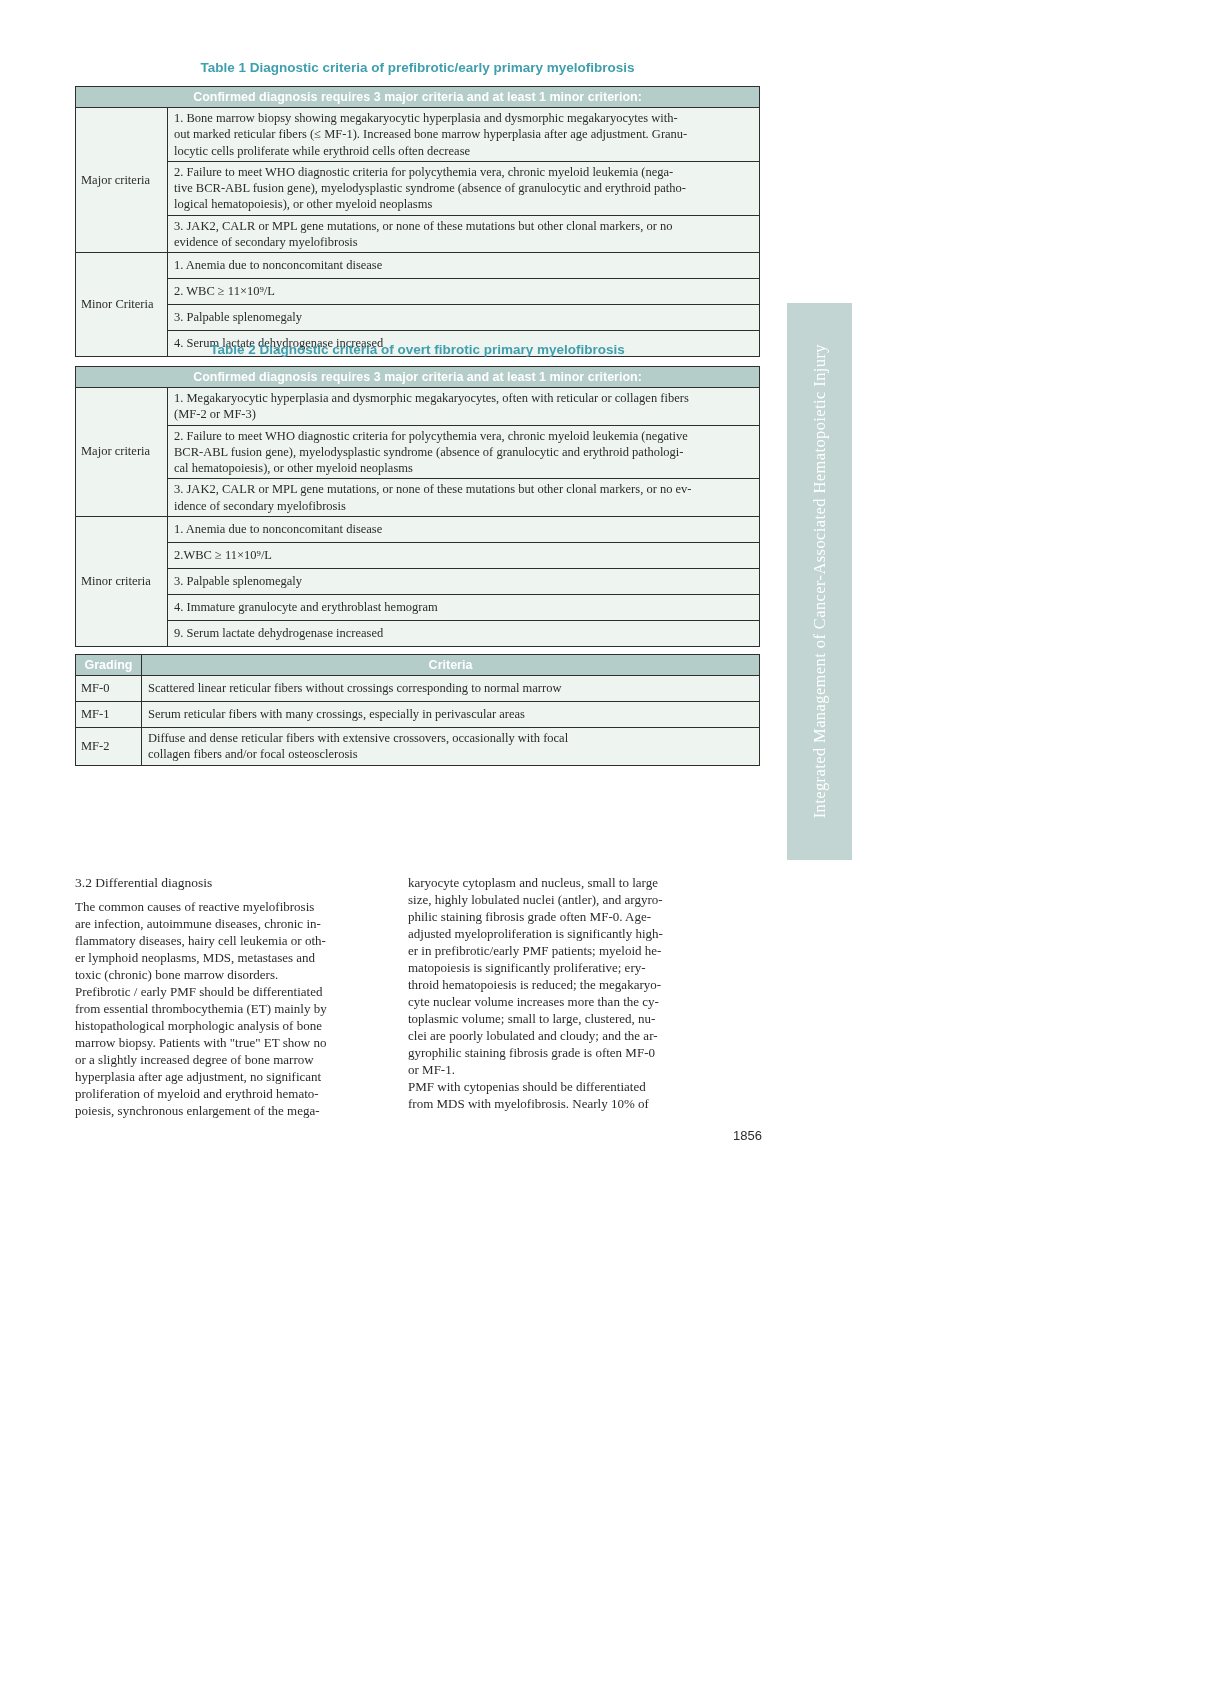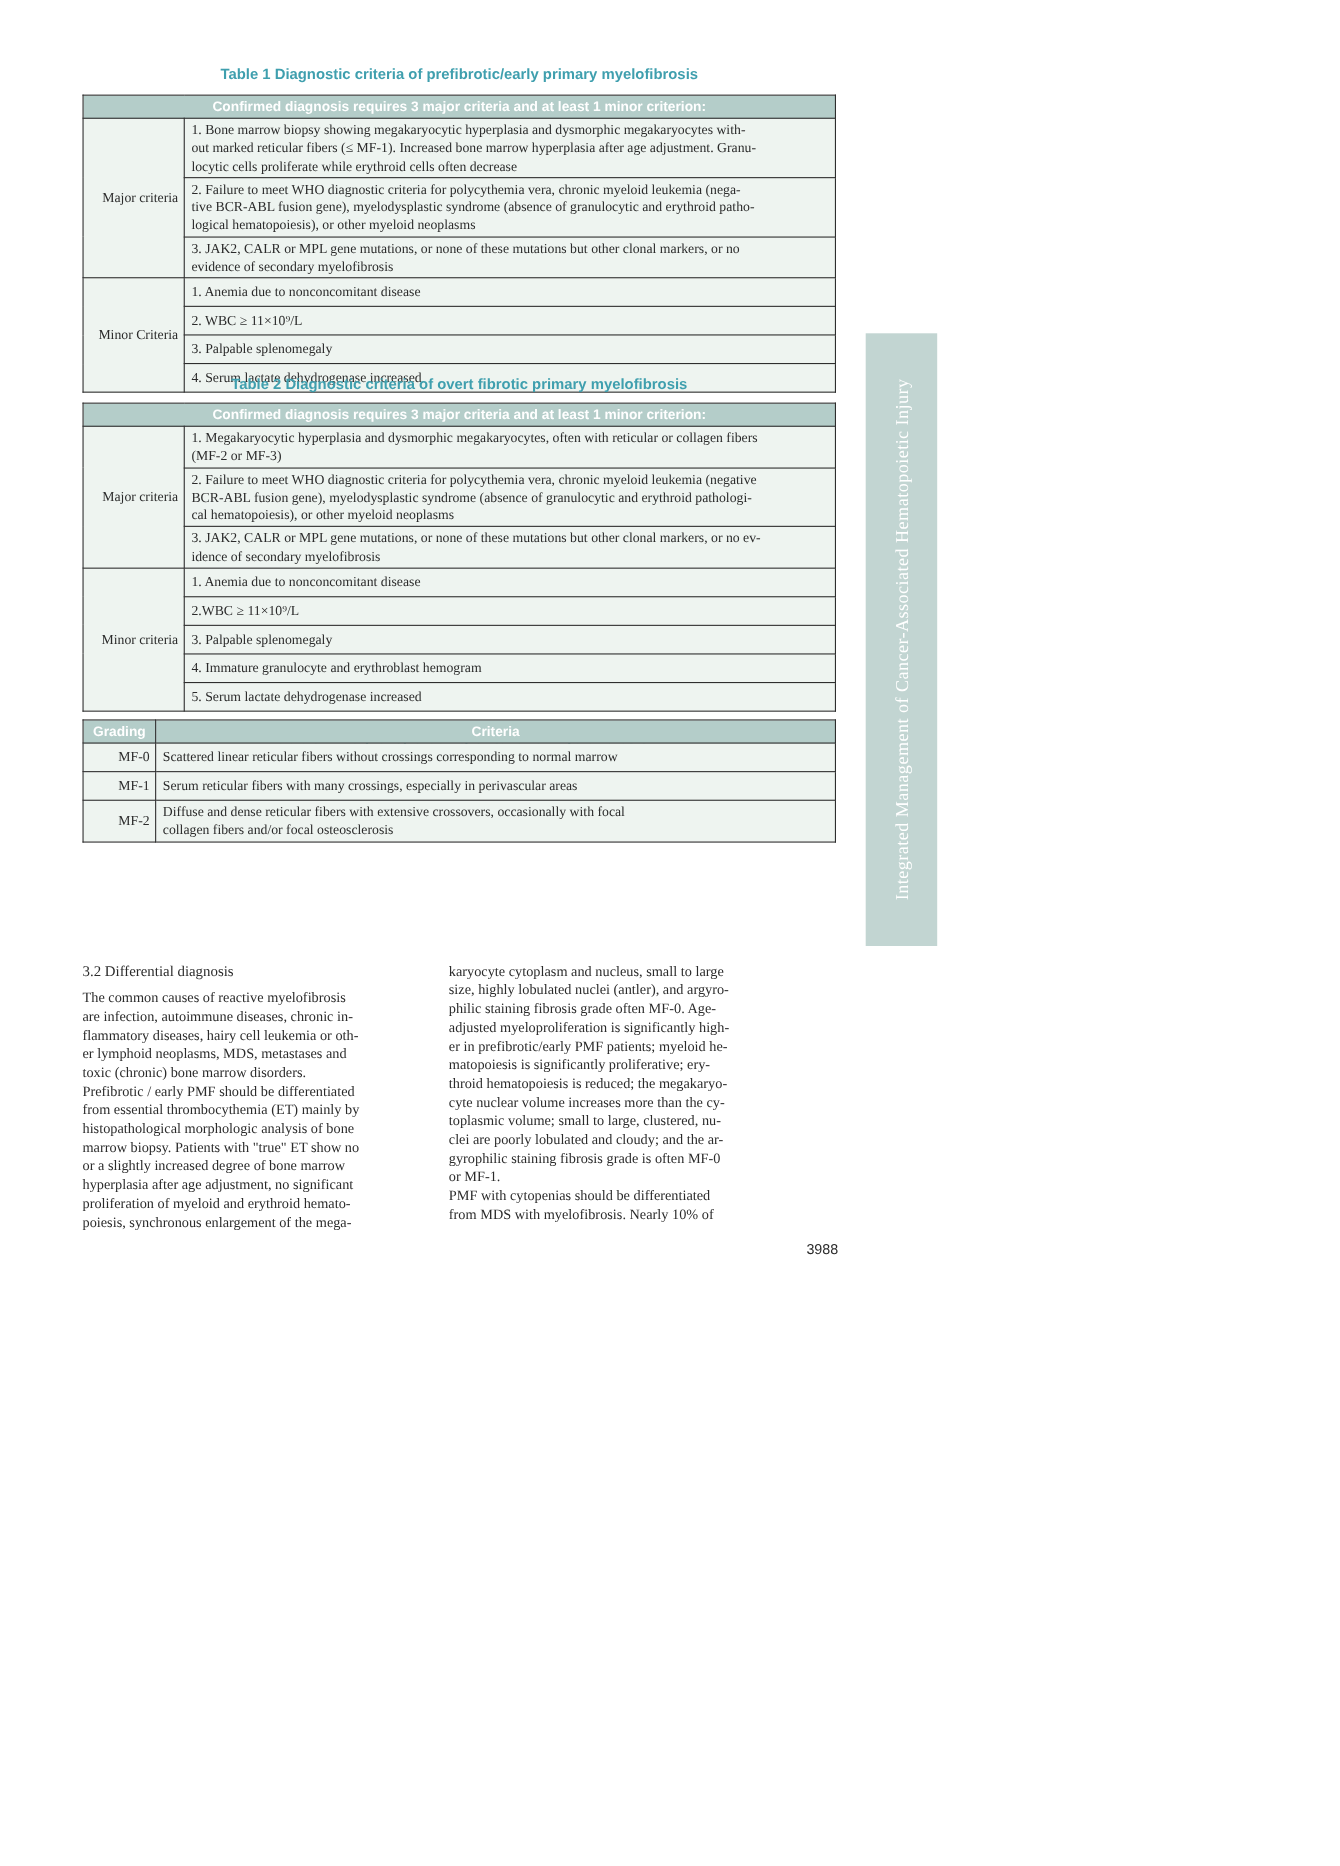--- a/index.html
+++ b/index.html
@@ -18,21 +18,21 @@
     border:1.5px solid #2e2e2e;
   }
   table.tbl th, table.tbl td { border:1px solid #2e2e2e; }
   th.banner {
     background:#b4cdc9; color:#ffffff;
     font-family:"Liberation Sans", sans-serif; font-weight:bold;
     font-size:12.5px; padding:3px 4px; text-align:center;
   }
   td.label {
     background:#eef4f0; font-size:12.5px; padding:2px 5px;
-    vertical-align:middle; text-align:right;
+    vertical-align:middle; text-align:left;
   }
   td.crit {
     background:#eef4f0; font-size:12.5px; padding:2px 6px;
     vertical-align:middle; white-space:pre-line; line-height:1.3;
   }
   td.crit-short { height:21px; }
   col.c-label { width:92px; }
   col.c-grade { width:66px; }
   .article-col {
     position:absolute; width:312px; font-size:13px; line-height:17px;
@@ -131,21 +131,21 @@
     <tr>
       <td class="crit crit-short">2.WBC ≥ 11×10⁹/L</td>
     </tr>
     <tr>
       <td class="crit crit-short">3. Palpable splenomegaly</td>
     </tr>
     <tr>
       <td class="crit crit-short">4. Immature granulocyte and erythroblast hemogram</td>
     </tr>
     <tr>
-      <td class="crit crit-short">5. Serum lactate dehydrogenase increased</td>
+      <td class="crit crit-short">9. Serum lactate dehydrogenase increased</td>
     </tr>
   </tbody>
     </table>
 
   <div class="tbl-title" style="top:628px;margin-top:35px;">Table 3 WHO (2016) Grading Criteria for Myelofibrosis</div>
   <table class="tbl" style="top:654px;">
     <colgroup>
         <col class="c-grade">
         <col>
       </colgroup>
@@ -197,19 +197,19 @@
 throid hematopoiesis is reduced; the megakaryo-
 cyte nuclear volume increases more than the cy-
 toplasmic volume; small to large, clustered, nu-
 clei are poorly lobulated and cloudy; and the ar-
 gyrophilic staining fibrosis grade is often MF-0
 or MF-1.</p>
     <p class="para">PMF with cytopenias should be differentiated
 from MDS with myelofibrosis. Nearly 10% of</p>
   </div>
 
-  <div class="page-number">3988</div>
+  <div class="page-number">1856</div>
 
   <div class="side-strip">
     <span class="vtext">Integrated Management of Cancer-Associated Hematopoietic Injury</span>
   </div>
 
 </div>
 
 </body></html>

